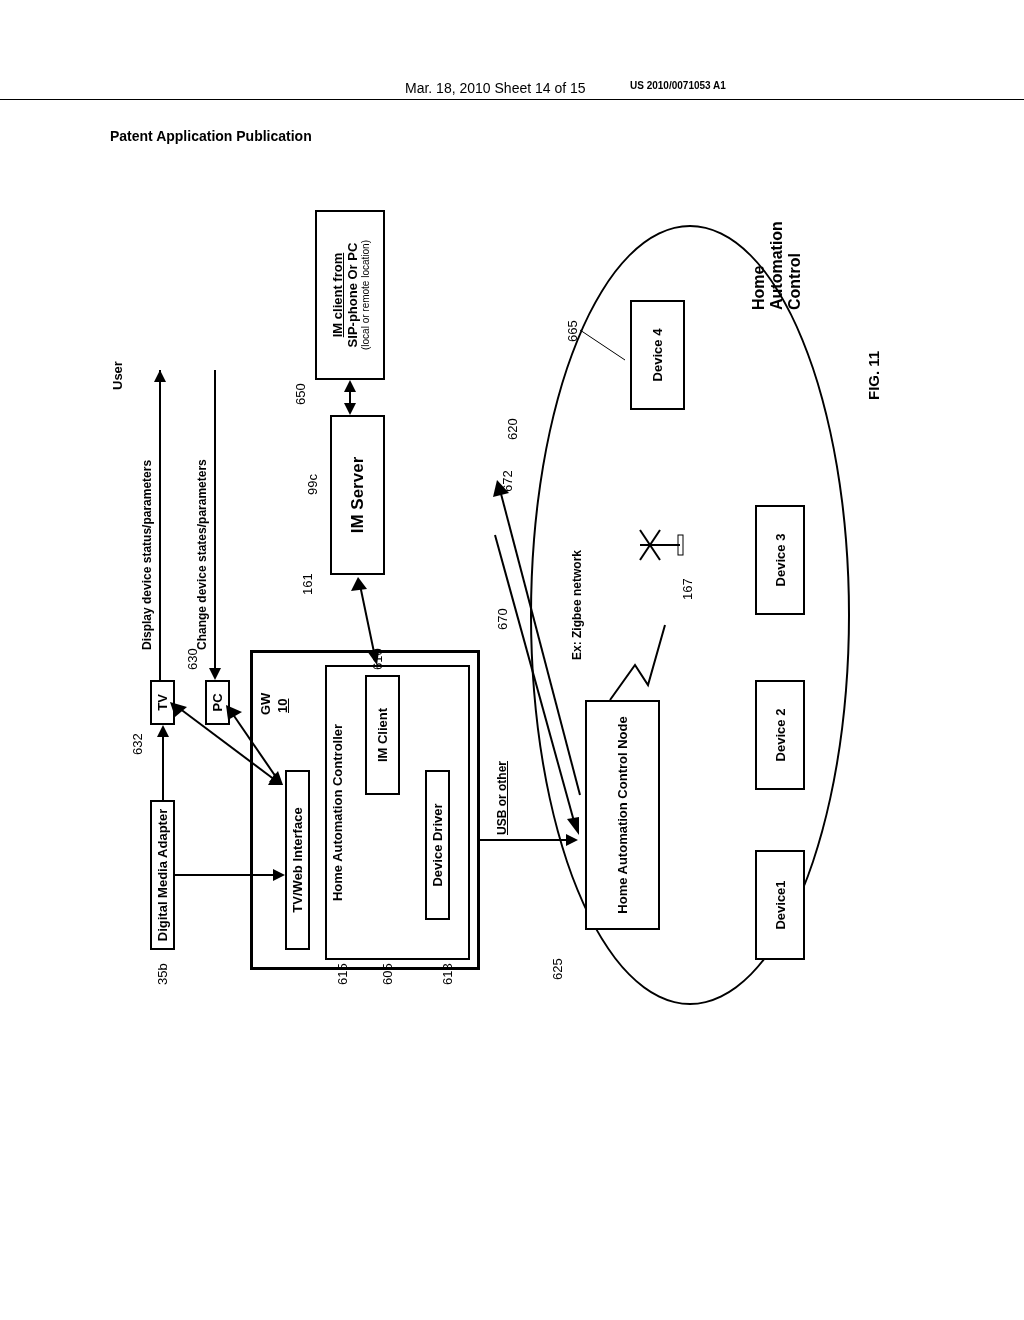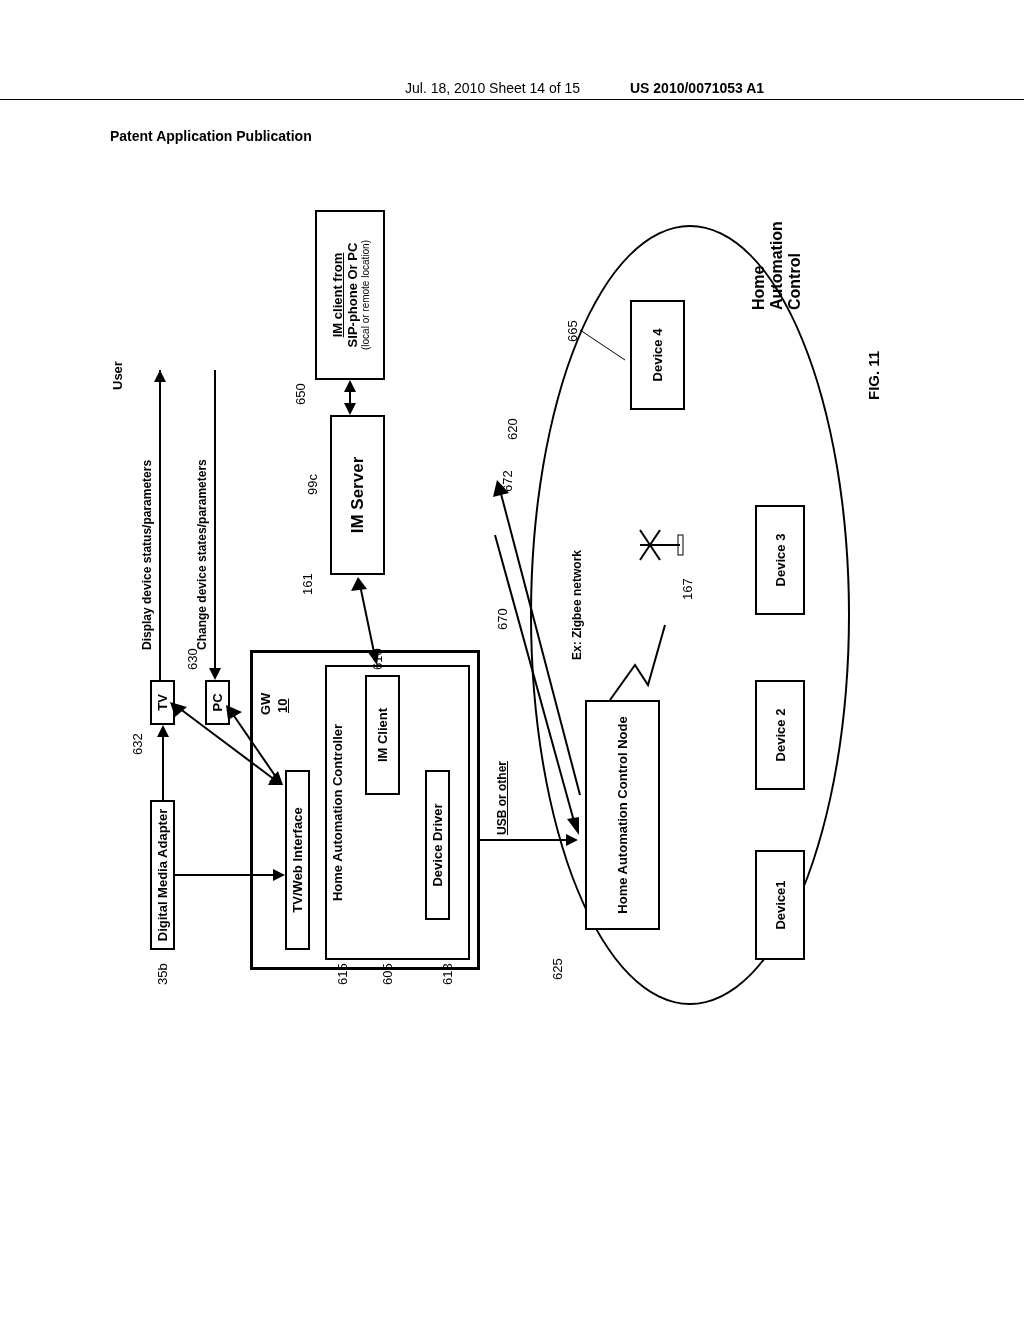--- a/index.html
+++ b/index.html
@@ -29,21 +29,21 @@
   .header-mid {
     position: absolute;
     left: 405px;
     top: 0;
     font-size: 14px;
   }
   .header-right {
     position: absolute;
     left: 630px;
     top: 0;
-    font-size: 14px;
+    font-size: 10px;
     font-weight: bold;
     text-align: right;
   }
   .diagram {
     position: absolute;
     top: 230px;
     left: 140px;
     width: 710px;
     height: 730px;
     transform: rotate(-90deg);
@@ -80,21 +80,21 @@
     font-size: 15px;
     font-weight: bold;
   }
   svg.arrow { position: absolute; overflow: visible; }
 </style>
 </head>
 <body>
 
 <div class="header">
   <span class="header-left">Patent Application Publication</span>
-  <span class="header-mid">Jul. 18, 2010  Sheet 14 of 15</span>
+  <span class="header-mid">Mar. 18, 2010  Sheet 14 of 15</span>
   <span class="header-right">US 2010/0071053 A1</span>
 </div>
 
 <div class="diagram">
 
   <div class="label" style="left:560px; top:-20px;">User</div>
 
   <div class="box" style="left:0px; top:20px; width:150px; height:25px;">Digital Media Adapter</div>
   <div class="reflabel" style="left:-35px; top:25px;">35b</div>
 

